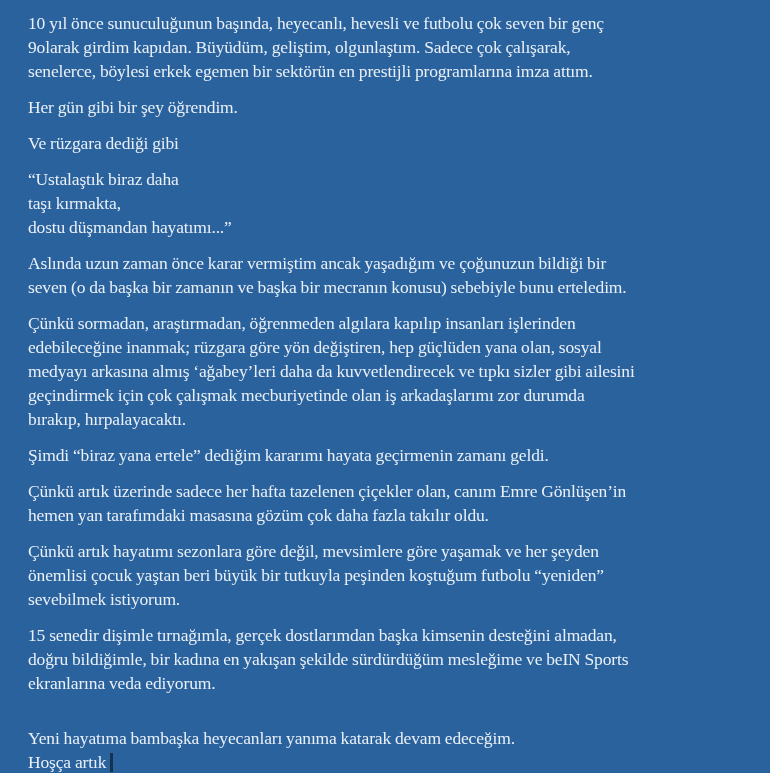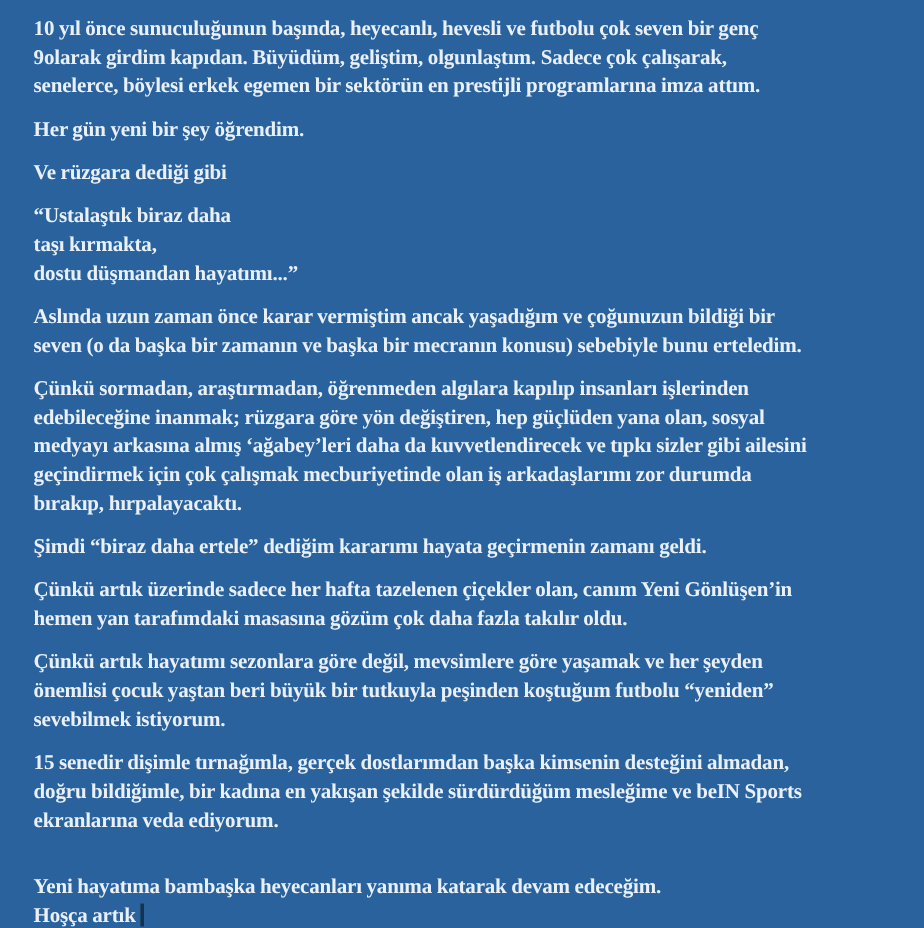--- a/index.html
+++ b/index.html
@@ -1,20 +1,20 @@
 <!DOCTYPE html>
 <html lang="tr" style="--bg: #2a629e; --fg: #eaf0f7; --caret: #14334f;"><head>
 <meta charset="utf-8">
 <style>
   :root {
     --bg: #2a629e;
     --fg: #eaf0f7;
     --caret: #14334f;
   }
-  * { margin: 0; padding: 0; box-sizing: border-box; font-weight: bold; }
+  * { margin: 0; padding: 0; box-sizing: border-box; }
   html, body {
     width: 770px;
     height: 773px;
     overflow: hidden;
   }
   body {
     background: var(--bg);
     font-family: "Liberation Serif", "DejaVu Serif", serif;
   }
   .note-editor {
@@ -42,34 +42,34 @@
     background: var(--caret);
   }
 </style>
 </head>
 <body>
 
 <main class="note-editor">
   <p>10 yıl önce sunuculuğunun başında, heyecanlı, hevesli ve futbolu çok seven bir genç
 9olarak girdim kapıdan. Büyüdüm, geliştim, olgunlaştım. Sadece çok çalışarak,
 senelerce, böylesi erkek egemen bir sektörün en prestijli programlarına imza attım.</p>
-  <p>Her gün yeni bir şey öğrendim.</p>
+  <p>Her gün gibi bir şey öğrendim.</p>
   <p>Ve rüzgara dediği gibi</p>
   <p>“Ustalaştık biraz daha
 taşı kırmakta,
 dostu düşmandan hayatımı...”</p>
   <p>Aslında uzun zaman önce karar vermiştim ancak yaşadığım ve çoğunuzun bildiği bir
 seven (o da başka bir zamanın ve başka bir mecranın konusu) sebebiyle bunu erteledim.</p>
   <p>Çünkü sormadan, araştırmadan, öğrenmeden algılara kapılıp insanları işlerinden
 edebileceğine inanmak; rüzgara göre yön değiştiren, hep güçlüden yana olan, sosyal
 medyayı arkasına almış ‘ağabey’leri daha da kuvvetlendirecek ve tıpkı sizler gibi ailesini
 geçindirmek için çok çalışmak mecburiyetinde olan iş arkadaşlarımı zor durumda
 bırakıp, hırpalayacaktı.</p>
-  <p>Şimdi “biraz daha ertele” dediğim kararımı hayata geçirmenin zamanı geldi.</p>
-  <p>Çünkü artık üzerinde sadece her hafta tazelenen çiçekler olan, canım Yeni Gönlüşen’in
+  <p>Şimdi “biraz yana ertele” dediğim kararımı hayata geçirmenin zamanı geldi.</p>
+  <p>Çünkü artık üzerinde sadece her hafta tazelenen çiçekler olan, canım Emre Gönlüşen’in
 hemen yan tarafımdaki masasına gözüm çok daha fazla takılır oldu.</p>
   <p>Çünkü artık hayatımı sezonlara göre değil, mevsimlere göre yaşamak ve her şeyden
 önemlisi çocuk yaştan beri büyük bir tutkuyla peşinden koştuğum futbolu “yeniden”
 sevebilmek istiyorum.</p>
   <p>15 senedir dişimle tırnağımla, gerçek dostlarımdan başka kimsenin desteğini almadan,
 doğru bildiğimle, bir kadına en yakışan şekilde sürdürdüğüm mesleğime ve beIN Sports
 ekranlarına veda ediyorum.</p>
   <p><span>Yeni hayatıma bambaşka heyecanları yanıma katarak devam edeceğim.</span><br><span>Hoşça artık</span><span class="caret"></span></p>
 </main>
 

